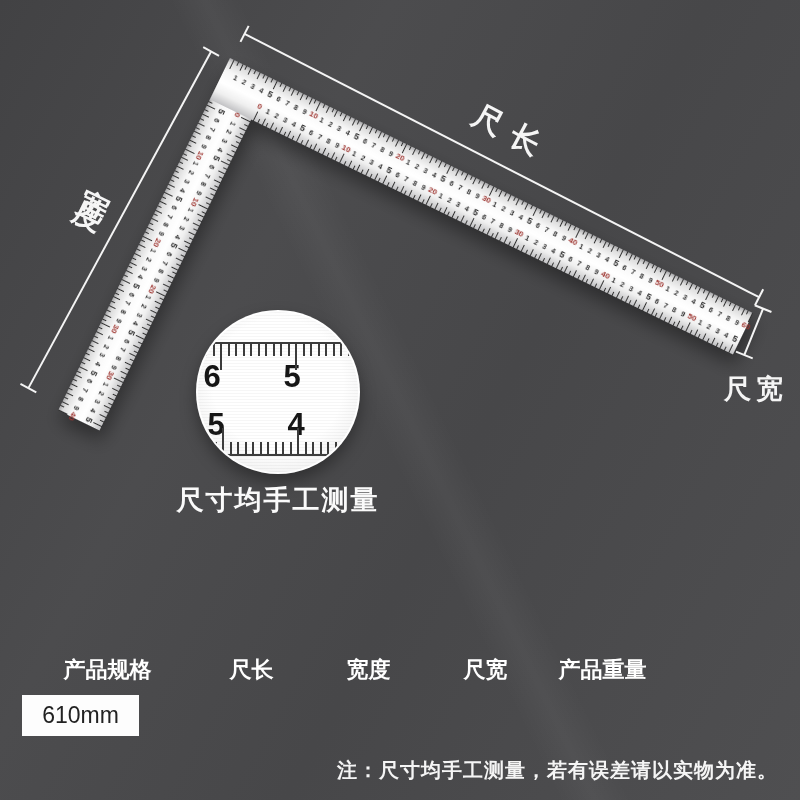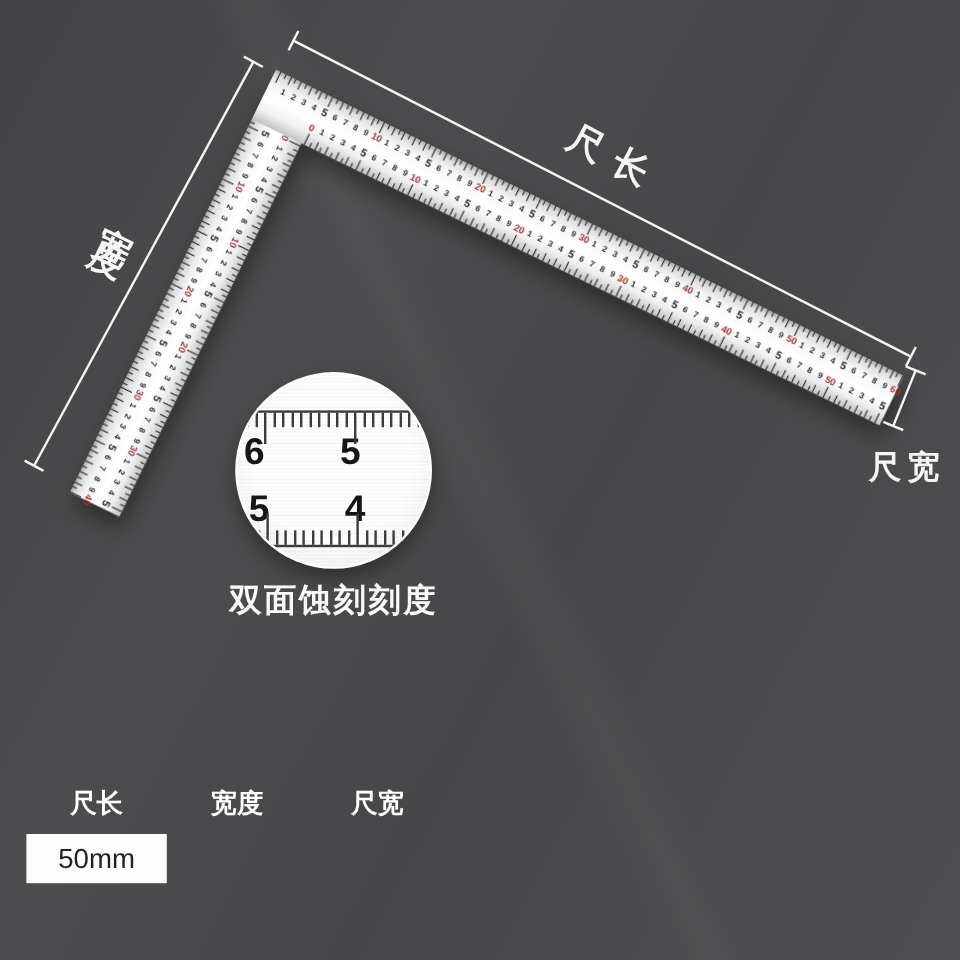--- a/index.html
+++ b/index.html
@@ -697,24 +697,27 @@
       <div class="tick" style="left: 121.5px; top: 130px; width: 2px; height: 12px; background: rgb(60, 60, 60);"></div>
       <div class="tick" style="left: 127px; top: 32px; width: 2px; height: 12px; background: rgb(60, 60, 60);"></div>
       <div class="tick" style="left: 129px; top: 130px; width: 2px; height: 12px; background: rgb(60, 60, 60);"></div>
       <div class="tick" style="left: 134.5px; top: 32px; width: 2px; height: 12px; background: rgb(60, 60, 60);"></div>
       <div class="tick" style="left: 136.5px; top: 130px; width: 2px; height: 12px; background: rgb(60, 60, 60);"></div>
       <div class="tick" style="left: 142px; top: 32px; width: 2px; height: 12px; background: rgb(60, 60, 60);"></div>
       <div class="tick" style="left: 144px; top: 130px; width: 2px; height: 12px; background: rgb(60, 60, 60);"></div>
       <div class="tick" style="left: 149.5px; top: 32px; width: 2px; height: 12px; background: rgb(60, 60, 60);"></div>
       <div class="tick" style="left: 151.5px; top: 130px; width: 2px; height: 12px; background: rgb(60, 60, 60);"></div>
     </div>
-  <div class="mag-caption">双面蚀刻刻度</div>
+  <div class="mag-caption">尺寸均手工测量</div>
 
   <div class="spec-header">
+    <div class="cell c0">产品规格</div>
     <div class="cell cn">尺长</div>
     <div class="cell cn">宽度</div>
     <div class="cell cn">尺宽</div>
+    <div class="cell cn">产品重量</div>
   </div>
   <div class="spec-row">
-    <div class="cell cn">50mm</div>
+    <div class="cell cn">610mm</div>
   </div>
+  <div class="note">注：尺寸均手工测量，若有误差请以实物为准。</div>
 
 </div>
 
 </body></html>

